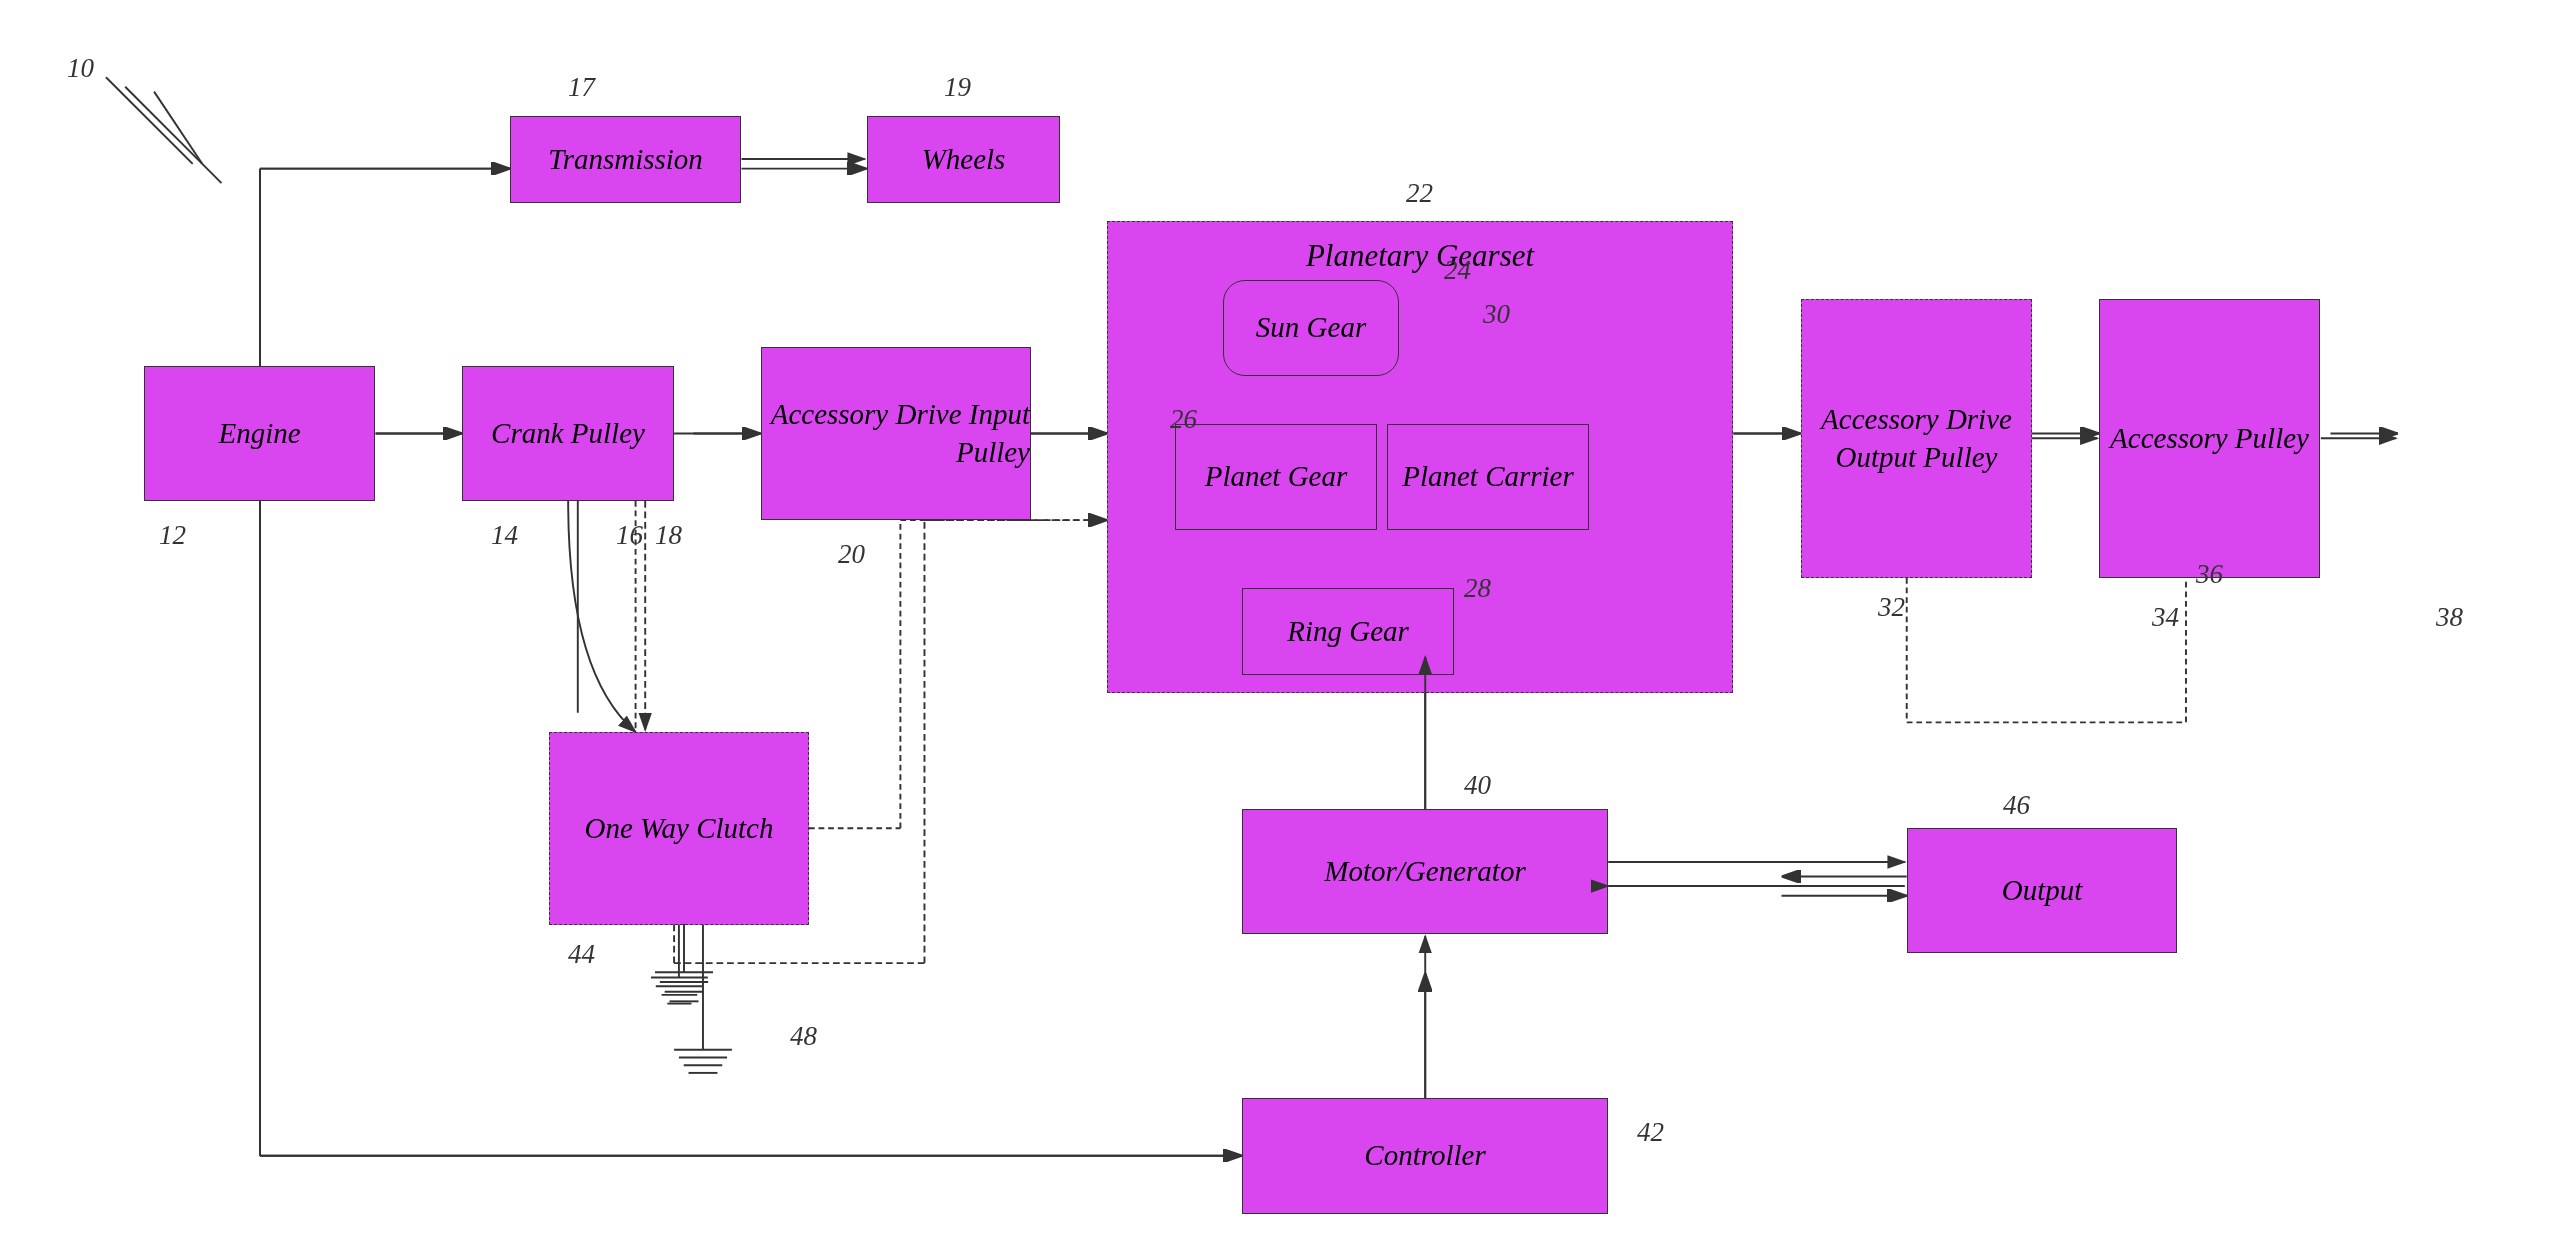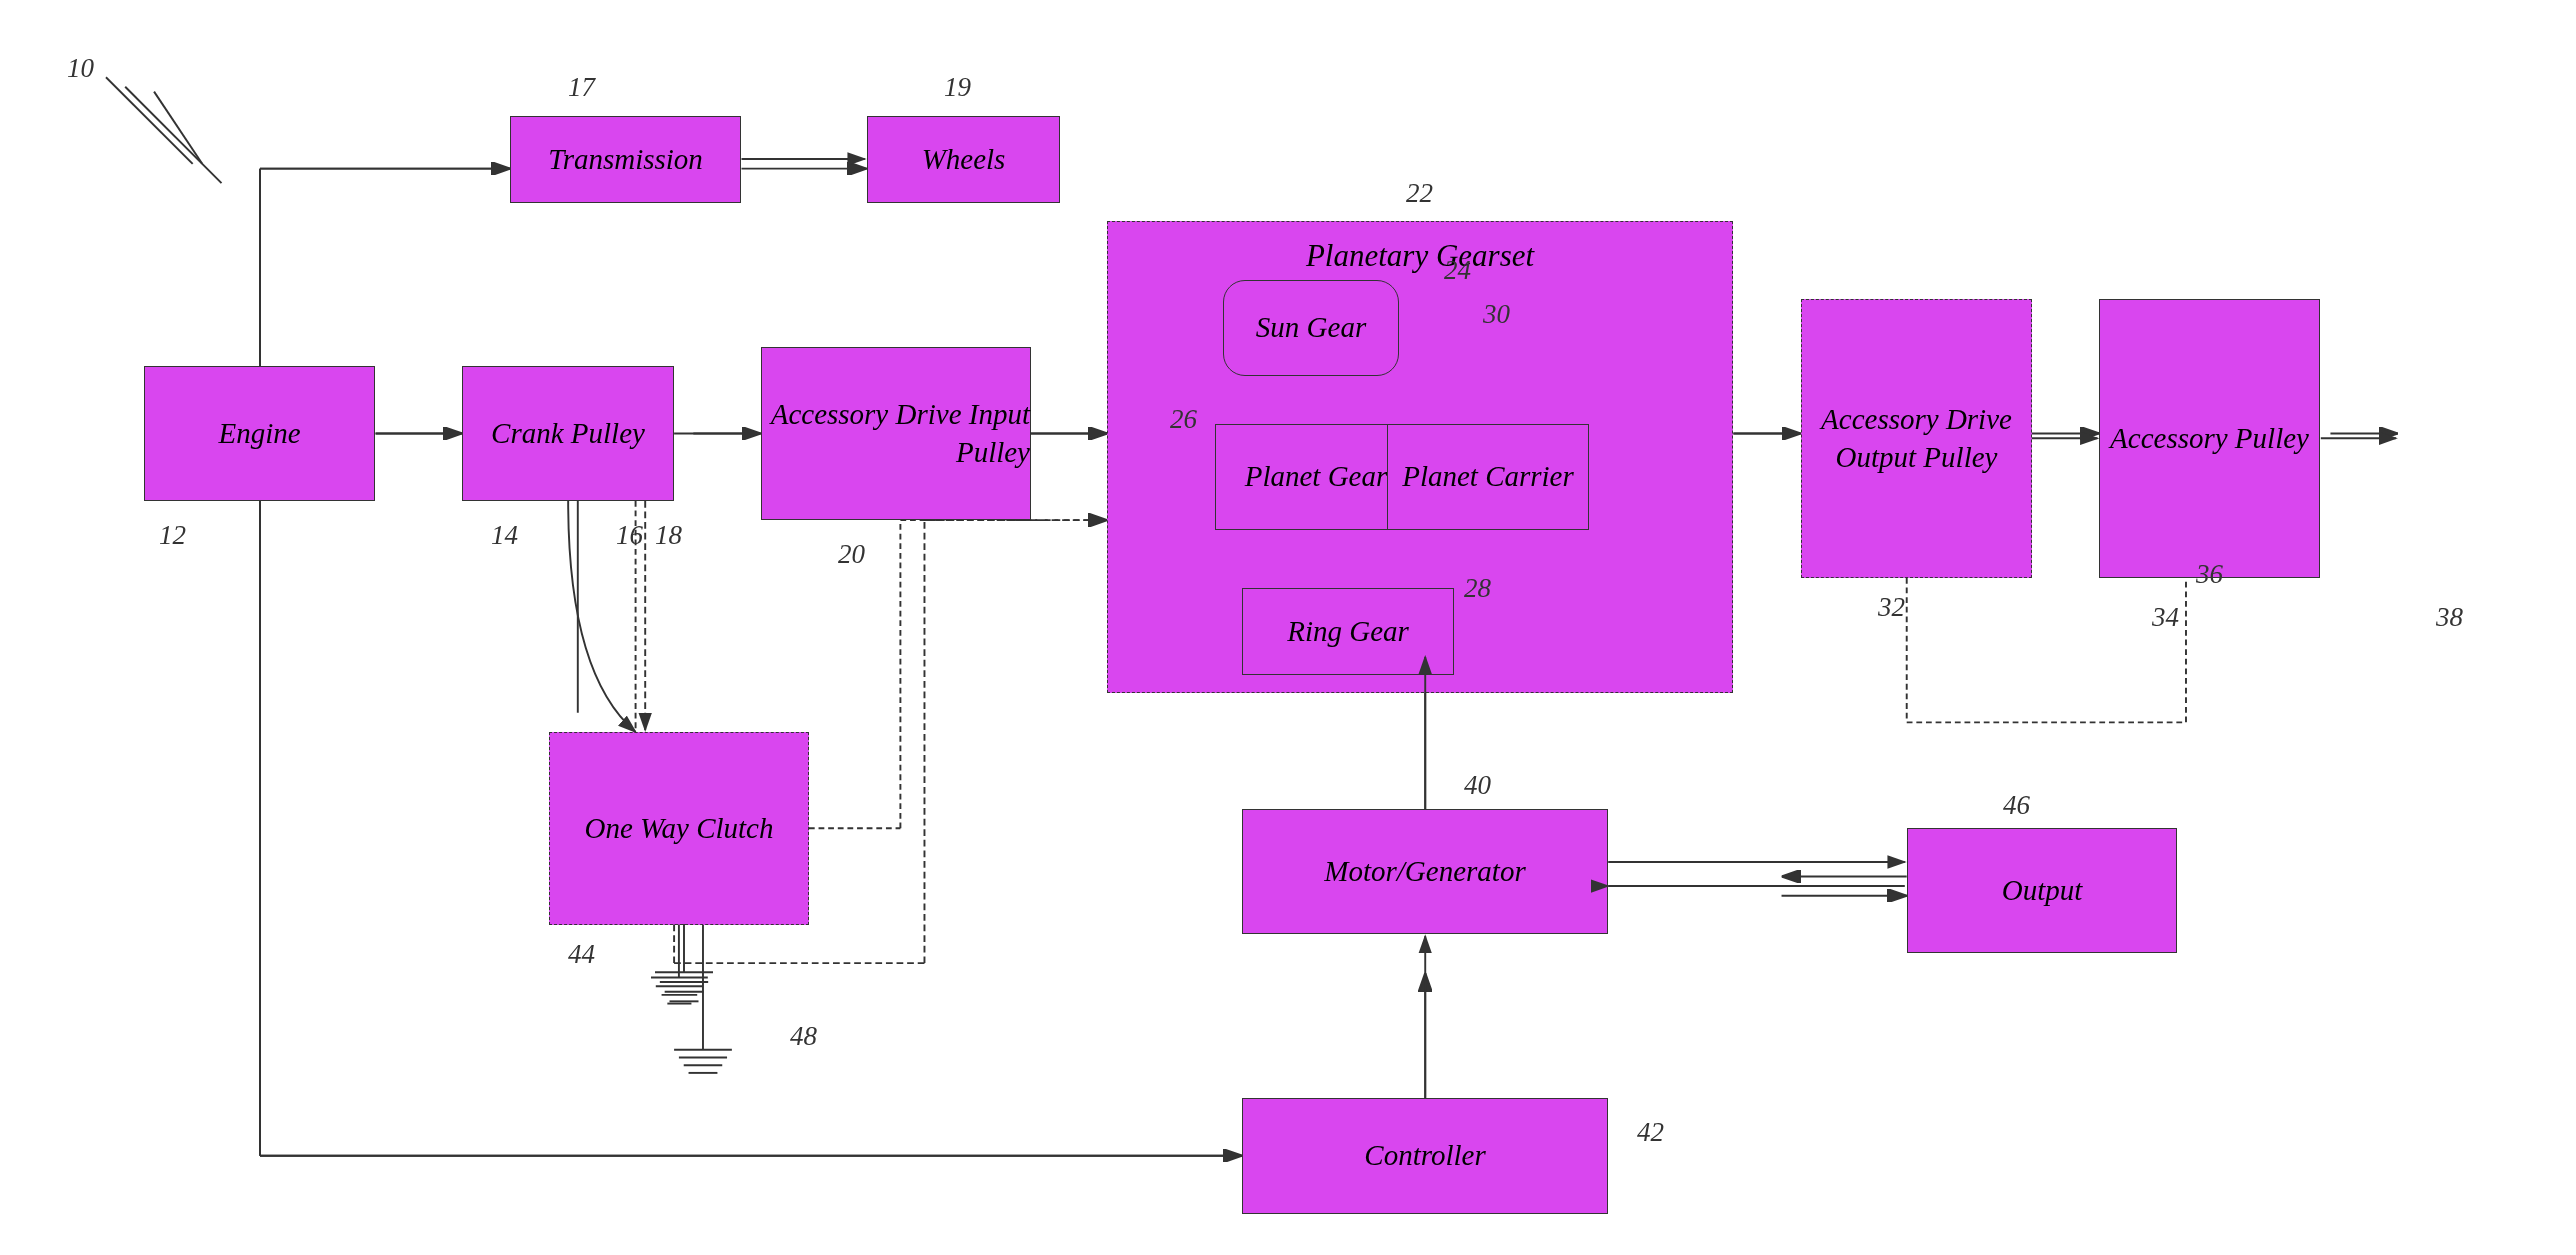--- a/index.html
+++ b/index.html
@@ -162,21 +162,21 @@
     <span style="position:absolute;top:14.4px;left:50%;transform:translateX(-50%);font-style:italic;font-size:31px;white-space:nowrap;text-align:center;">Planetary Gearset</span>
   </div>
   <div class="label" style="left:1406px; top:178px;">22</div>
 
   <div class="box" style="left:1223px; top:280px; width:176px; height:96px;border-radius:22px;">
     <span>Sun Gear</span>
   </div>
   <div class="label" style="left:1444px; top:255px;">24</div>
   <div class="label" style="left:1483px; top:299px;">30</div>
 
-  <div class="box" style="left:1175px; top:424px; width:202px; height:106px;margin-left:40px;">
+  <div class="box" style="left:1175px; top:424px; width:202px; height:106px;">
     <span>Planet
 Gear</span>
   </div>
   <div class="label" style="left:1170px; top:404px;">26</div>
 
   <div class="box" style="left:1387px; top:424px; width:202px; height:106px;">
     <span>Planet
 Carrier</span>
   </div>
 

